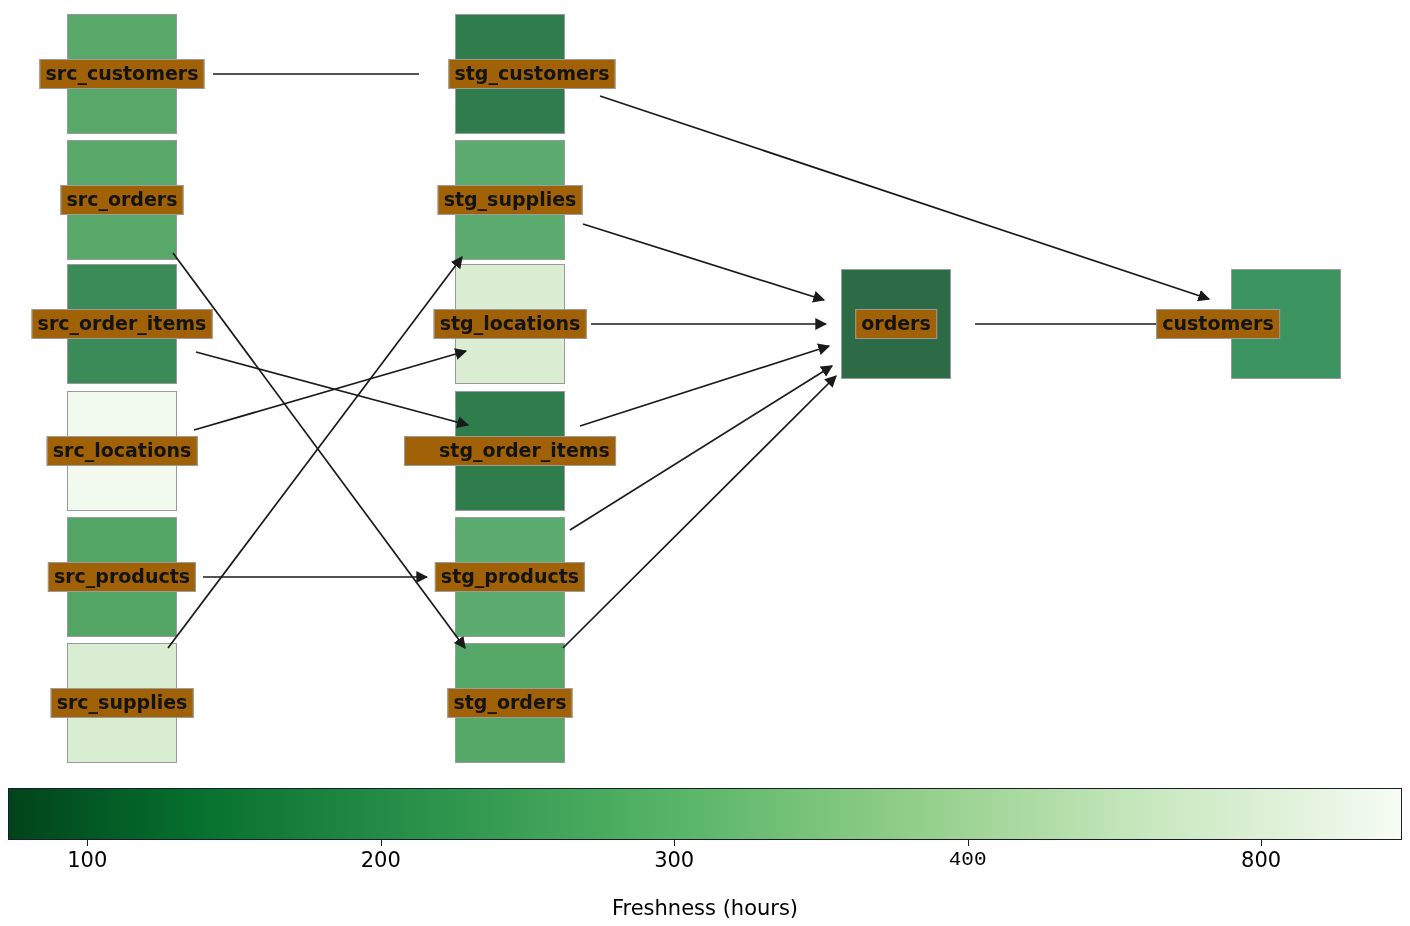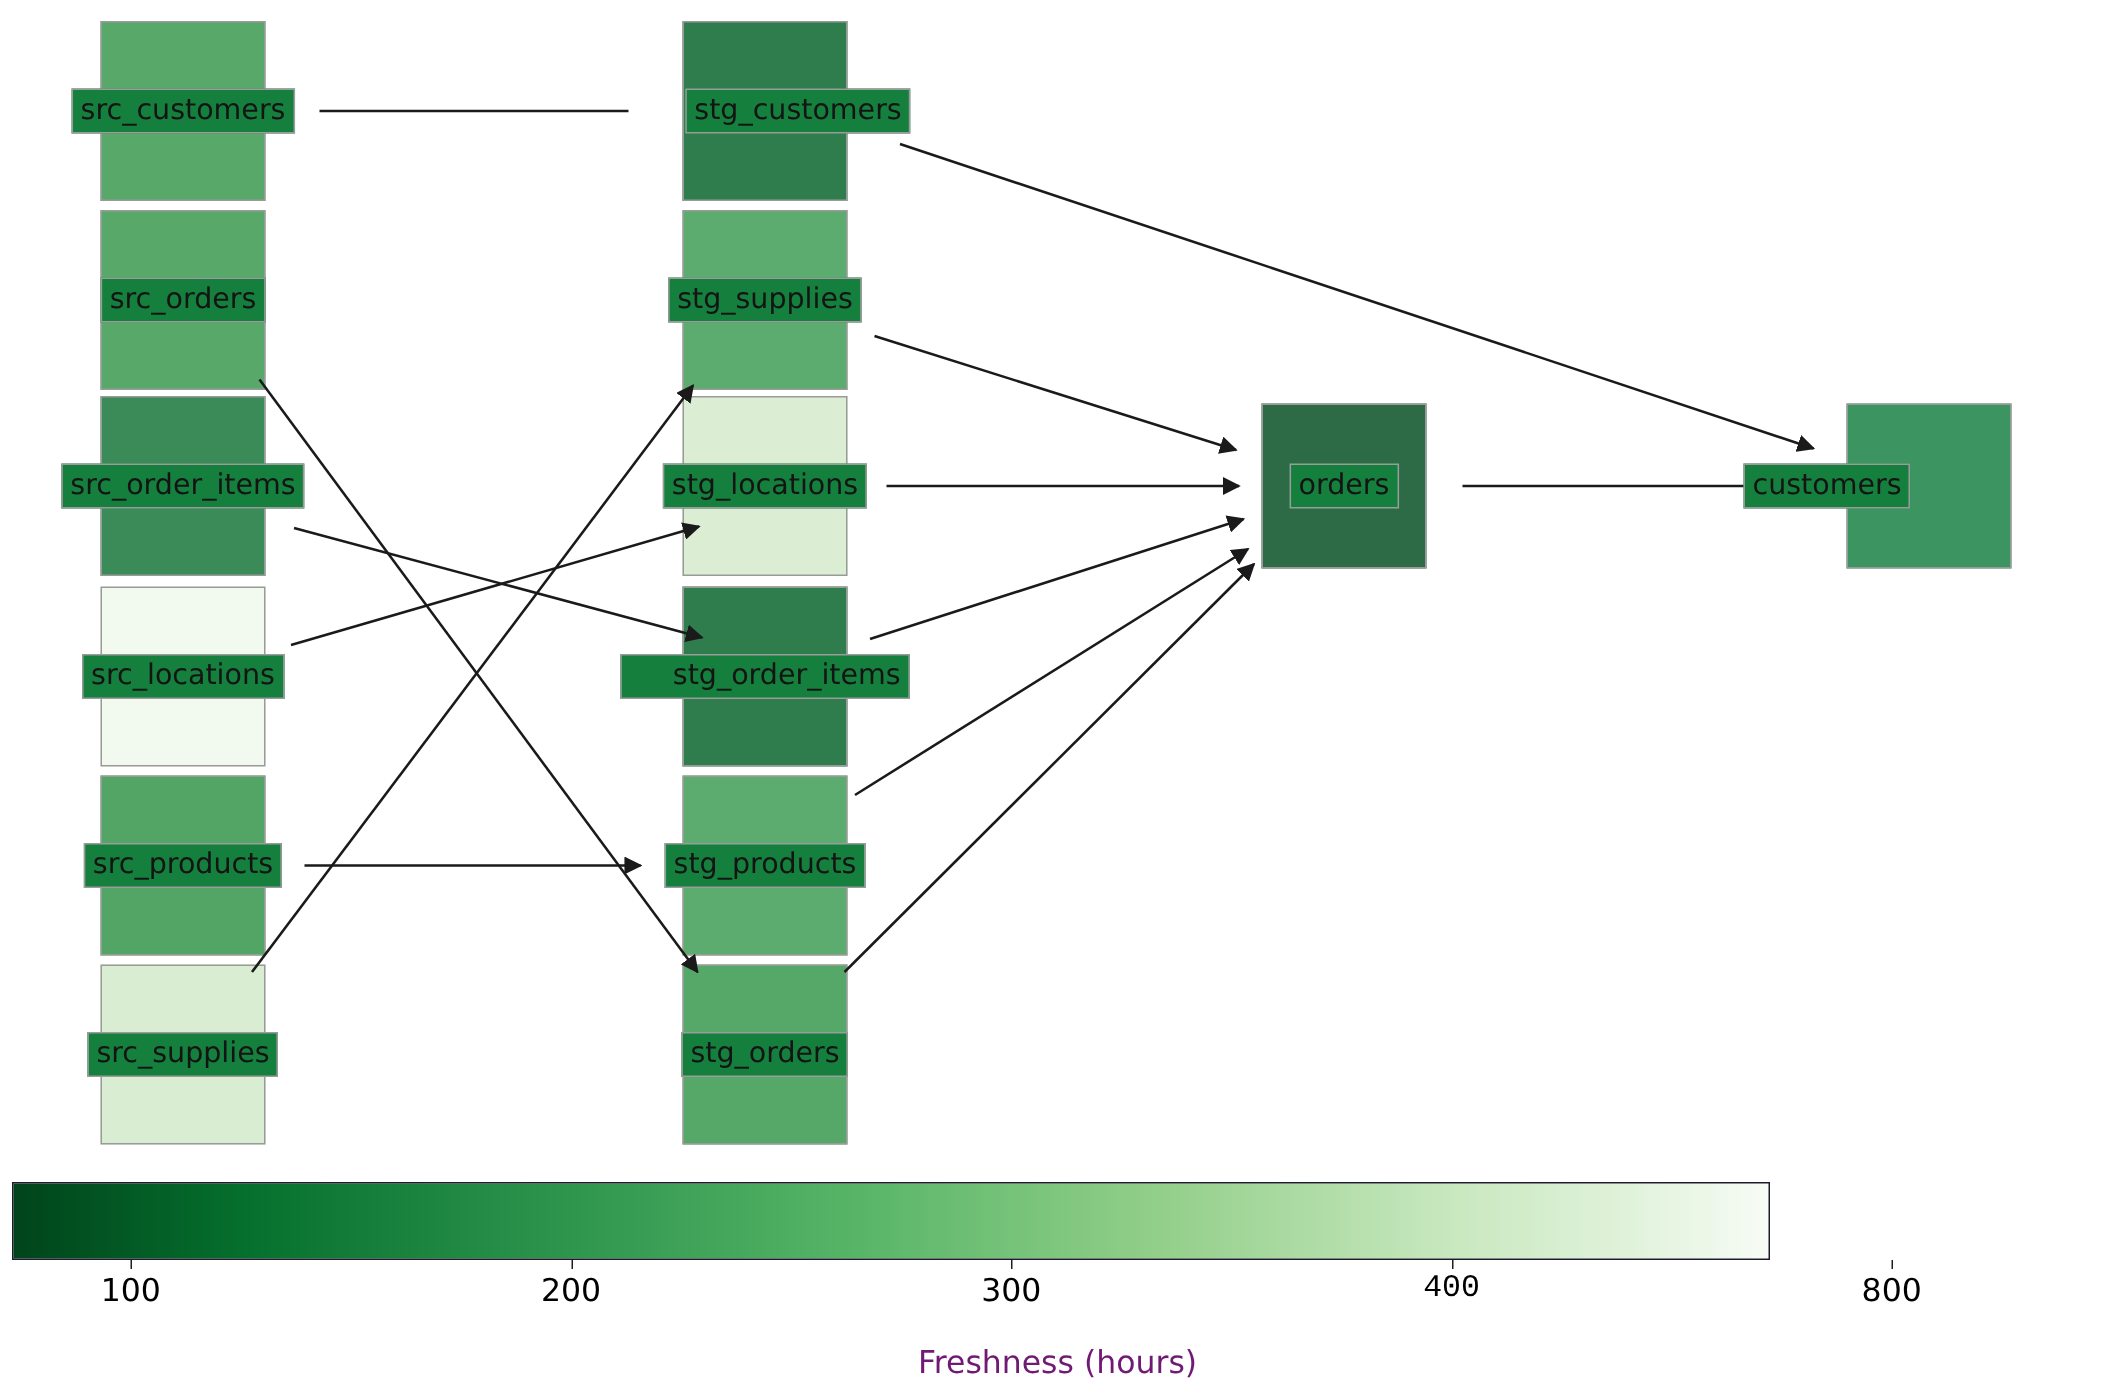--- a/index.html
+++ b/index.html
@@ -23,25 +23,25 @@
   
   .node {
     position: absolute;
     box-sizing: border-box;
     border: 1px solid #9a9a9a;
   }
   
   .node-label {
     position: absolute;
     box-sizing: border-box;
-    background: #15803d;
+    background: #a16207;
     border: 1px solid #9b9b9b;
     color: #141414;
     font-family: "DejaVu Sans", sans-serif;
-    font-weight: normal;
+    font-weight: bold;
     font-size: 19px;
     line-height: 1;
     padding: 4px 5px 5px 5px;
     white-space: nowrap;
     transform: translate(-50%, -50%);
     z-index: 20;
   }
   
   #edges {
     position: absolute;
@@ -49,21 +49,21 @@
     width: 1410px;
     height: 926px;
     z-index: 10;
     pointer-events: none;
   }
   
   #colorbar-wrap {
     position: absolute;
     left: 8px;
     top: 788px;
-    width: 1172px;
+    width: 1394px;
     height: 52px;
     text-align: center;
   }
   #colorbar {
     position: absolute;
     left: 0; top: 0;
     width: 100%;
     height: 100%;
     box-sizing: border-box;
     border: 1px solid #1c1c2a;
@@ -84,21 +84,21 @@
     color: #000000;
     white-space: nowrap;
   }
   #cb-axis-label {
     position: absolute;
     top: 896px;
     left: 705px;
     transform: translateX(-50%);
     font-family: "DejaVu Sans", sans-serif;
     font-size: 21px;
-    color: #701a75;
+    color: #000000;
     white-space: nowrap;
   }
 </style>
 </head>
 <body>
 
 <div id="stage">
 
   <svg id="edges" viewBox="0 0 1410 926" width="1410" height="926">
     <defs>

